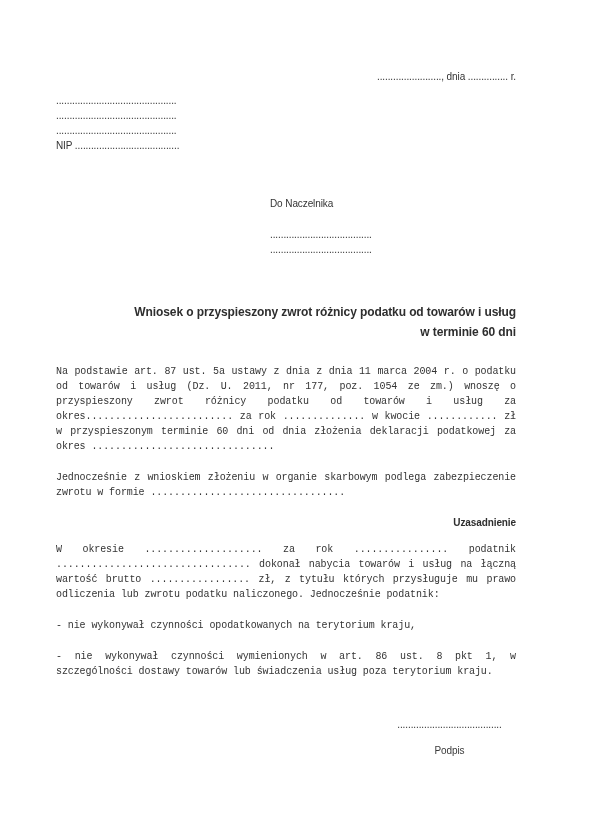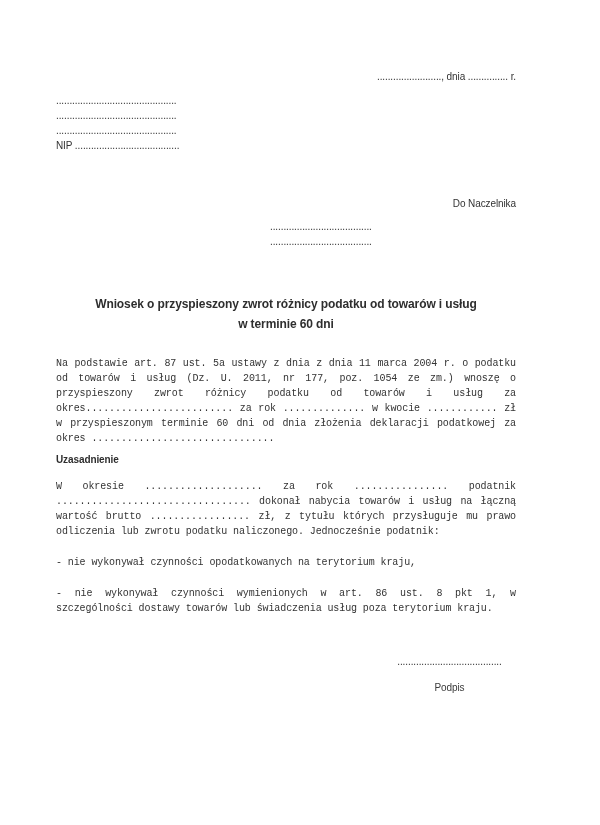--- a/index.html
+++ b/index.html
@@ -29,49 +29,48 @@
   }
   .sender .dotted {
     white-space: nowrap;
     overflow: hidden;
   }
   .recipient {
     margin-top: 43px;
     margin-left: 214px;
   }
   .recipient-heading {
-    margin-bottom: 8px;
-    text-align: right;
+    margin-bottom: 16px;
   }
   .recipient .dotted {
     line-height: 15px;
     white-space: nowrap;
     overflow: hidden;
   }
   .title {
     margin: 45px 0 0 0;
-    text-align: center;
+    text-align: right;
     font-size: 12px;
     font-weight: bold;
     line-height: 20px;
     color: #2e2e2e;
   }
   .title .tline {
     display: block;
   }
   .para {
     margin: 0;
     text-align: justify;
     font-family: Liberation Mono, monospace;
   }
   .p1 { margin-top: 22px; }
   .p2 { margin-top: 16px; }
   .subheading {
-    margin-top: 6px;
-    text-align: left;
+    margin-top: 15px;
+    text-align: right;
     font-weight: bold;
     color: #2e2e2e;
   }
   .p3 { margin-top: 12px; }
   .bullet1 { margin-top: 16px; }
   .bullet2 { margin-top: 16px; }
   .p4 { margin-top: 15px; }
   .signature {
     margin-top: 38px;
     margin-left: auto;
@@ -108,20 +107,21 @@
     <div class="dotted">......................................</div>
   </div>
 
   <h1 class="title">
     <span class="tline">Wniosek o przyspieszony zwrot różnicy podatku od towarów i usług</span>
     <span class="tline">w terminie 60 dni</span>
   </h1>
 
   <p class="para p1">Na podstawie art. 87 ust. 5a ustawy z dnia z dnia 11 marca 2004 r. o podatku od towarów i usług (Dz. U. 2011, nr 177, poz. 1054 ze zm.) wnoszę o przyspieszony zwrot różnicy podatku od towarów i usług za okres......................... za rok .............. w kwocie ............ zł w przyspieszonym terminie 60 dni od dnia złożenia deklaracji podatkowej za okres ...............................</p>
 
+  <p class="para p2">Jednocześnie z wnioskiem złożeniu w organie skarbowym podlega zabezpieczenie zwrotu w formie .................................</p>
 
   <div class="subheading">Uzasadnienie</div>
 
   <p class="para p3">W okresie .................... za rok ................ podatnik ................................. dokonał nabycia towarów i usług na łączną wartość brutto ................. zł, z tytułu których przysługuje mu prawo odliczenia lub zwrotu podatku naliczonego. Jednocześnie podatnik:</p>
 
   <p class="para bullet1">- nie wykonywał czynności opodatkowanych na terytorium kraju,</p>
 
   <p class="para bullet2">- nie wykonywał czynności wymienionych w art. 86 ust. 8 pkt 1, w szczególności dostawy towarów lub świadczenia usług poza terytorium kraju.</p>
 
 

